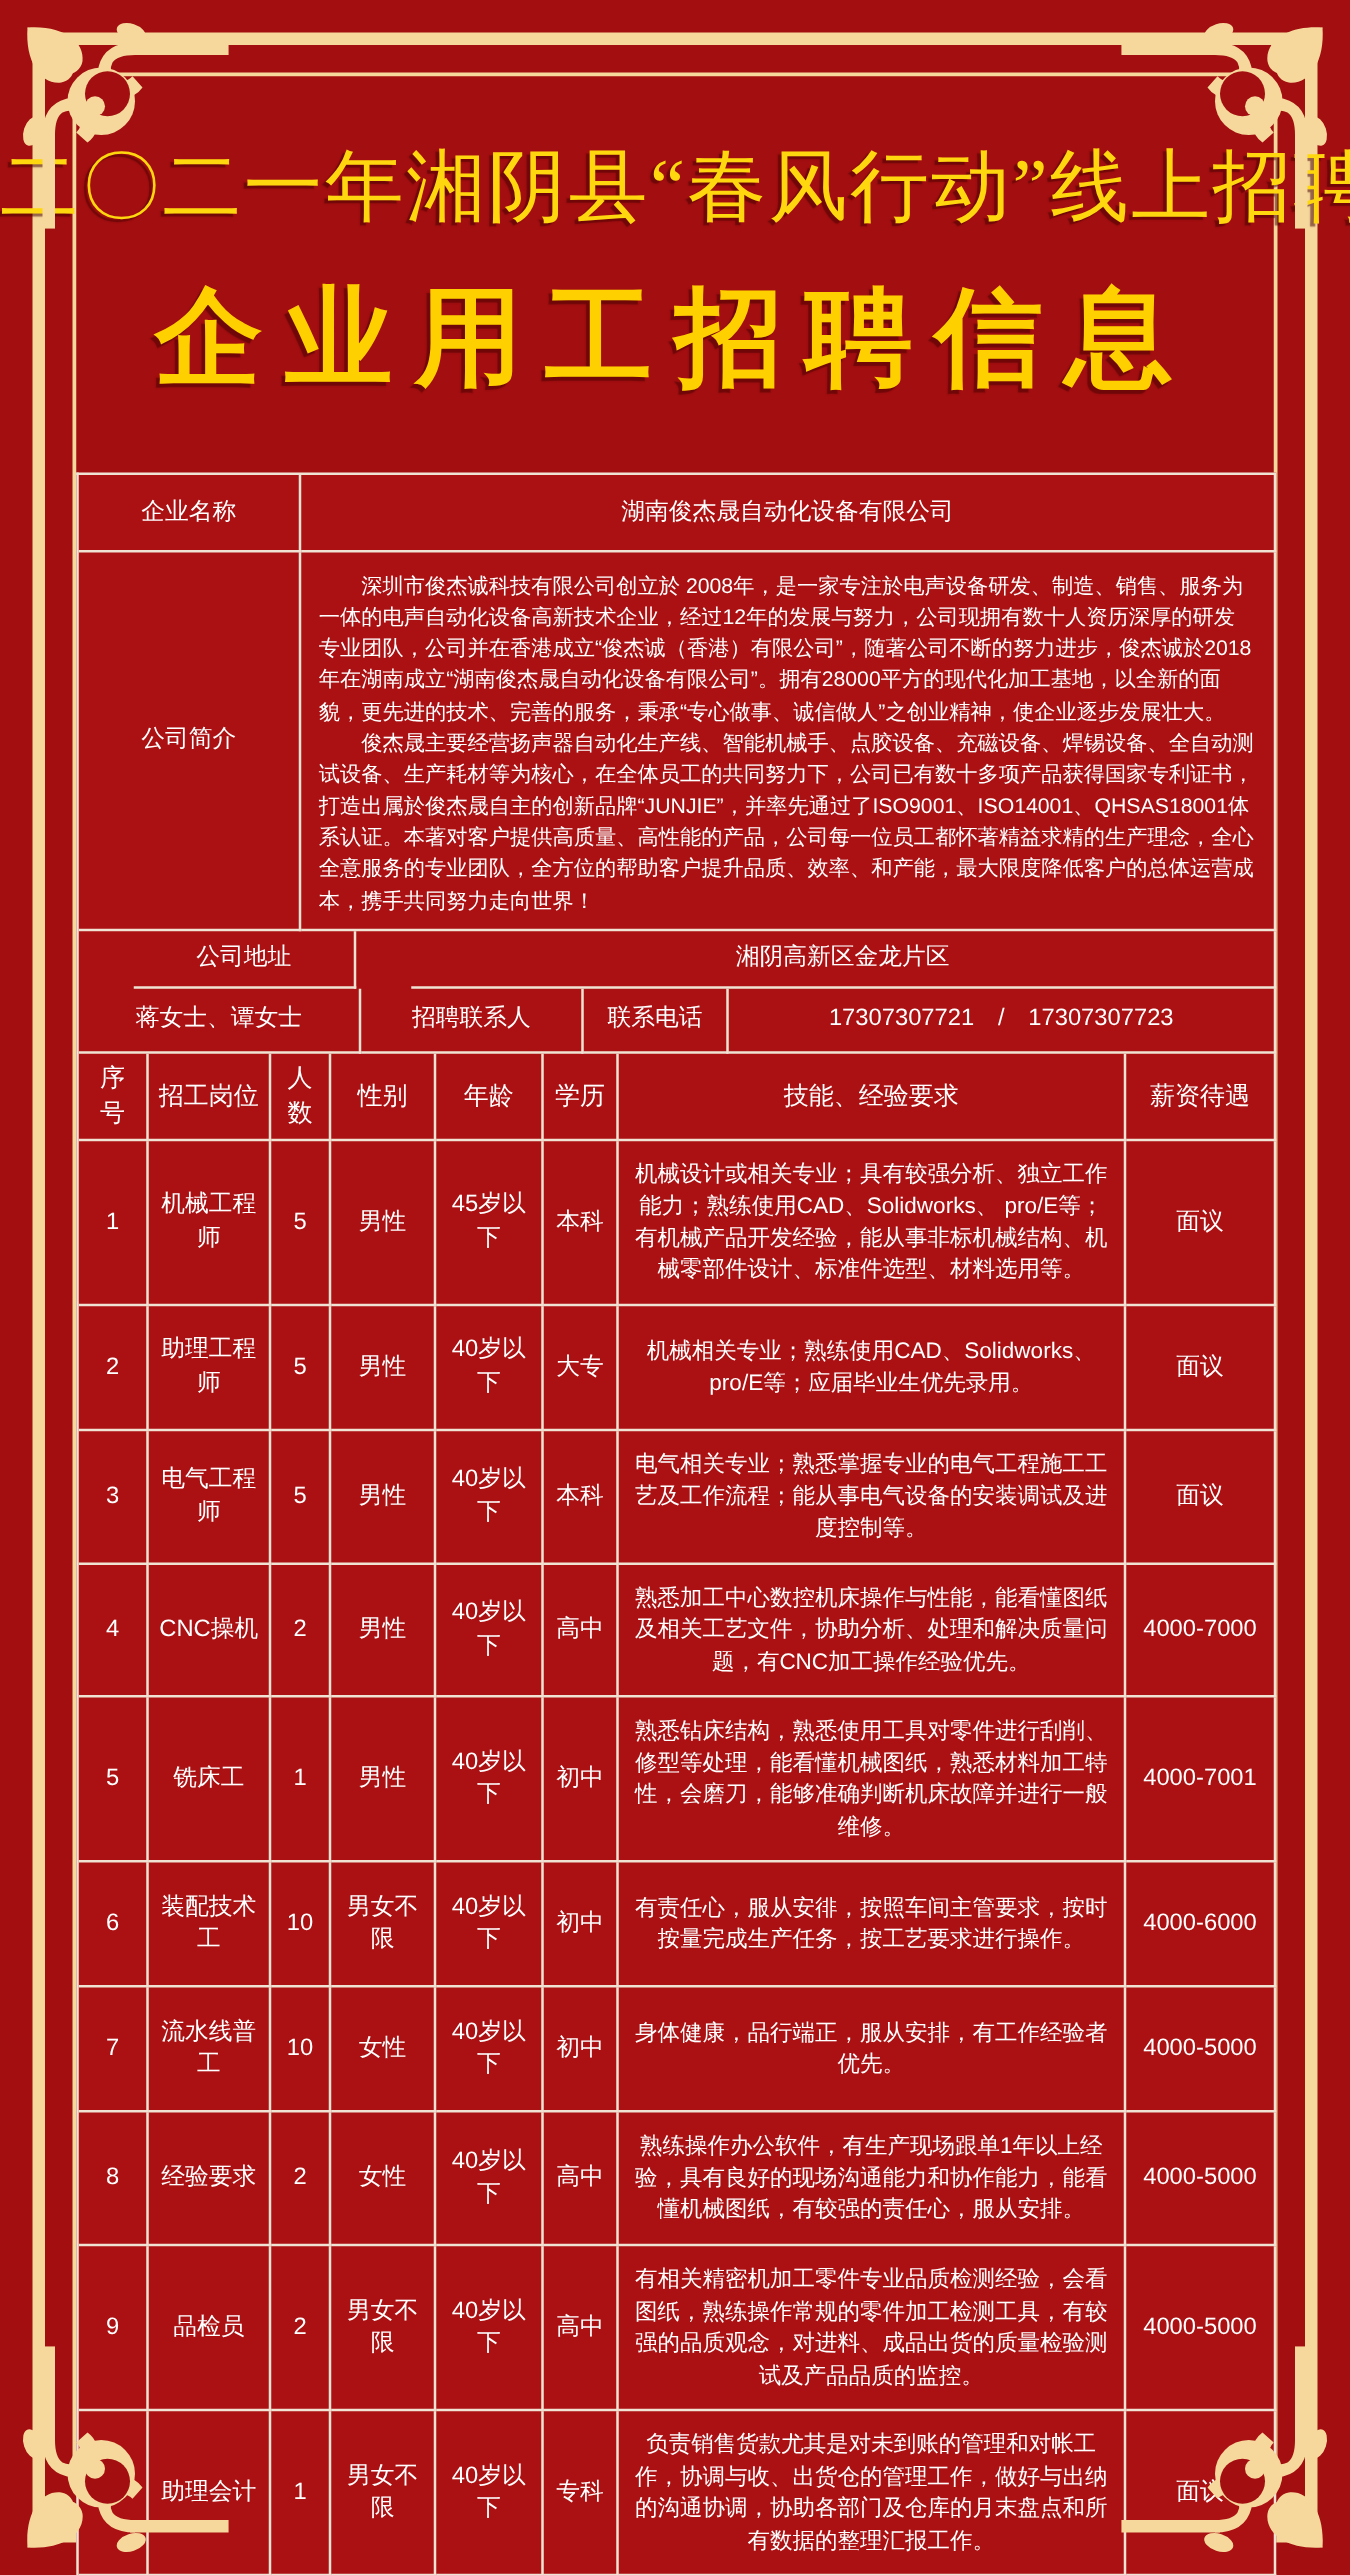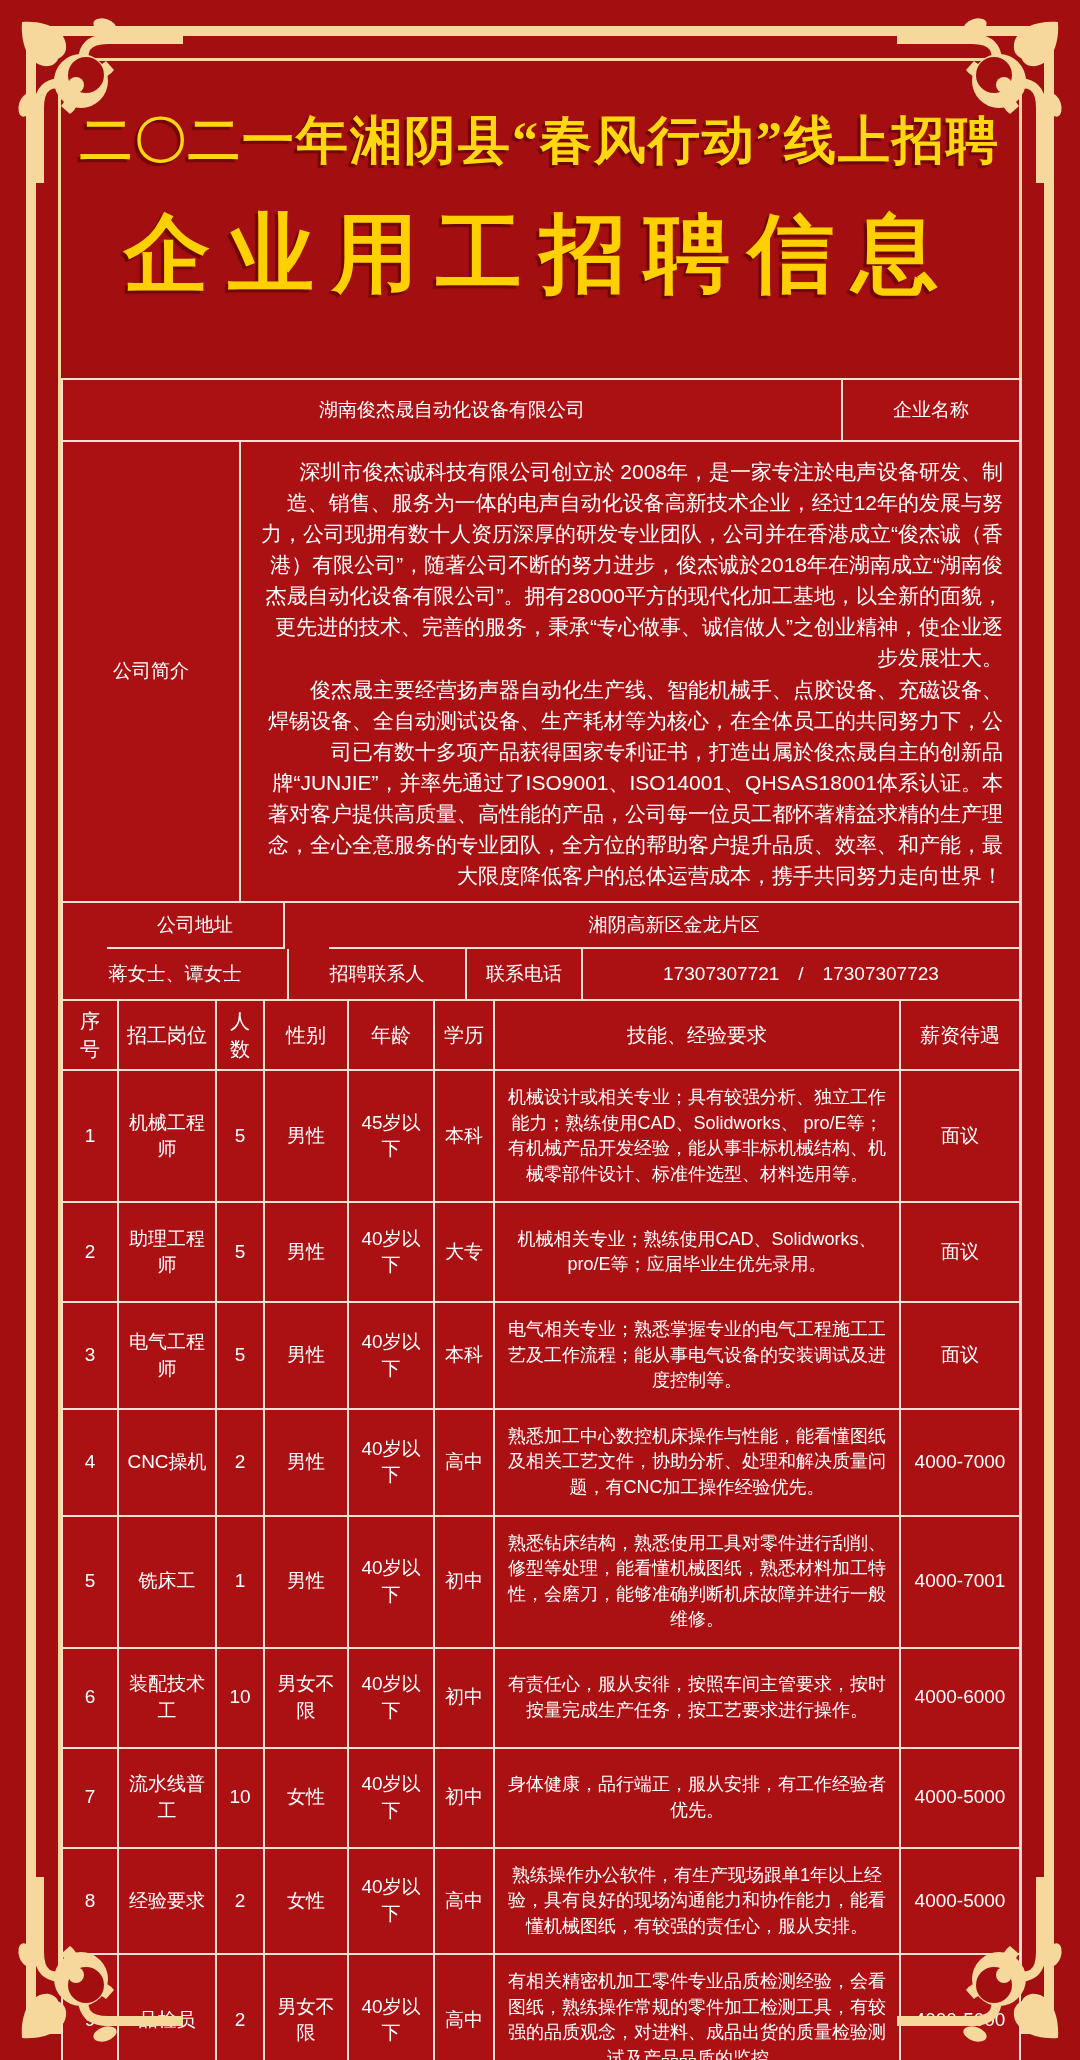--- a/index.html
+++ b/index.html
@@ -25,22 +25,22 @@
   .corner{position:absolute;width:175px;height:175px;z-index:3;}
   .corner svg{width:100%;height:100%;display:block;}
   .corner.tl{left:8px;top:8px;}
   .corner.tr{right:8px;top:8px;transform:scaleX(-1);}
   .corner.bl{left:8px;bottom:8px;transform:scaleY(-1);}
   .corner.br{right:8px;bottom:8px;transform:scale(-1,-1);}
   
   .titles{position:absolute;left:0;right:0;top:106px;text-align:center;z-index:2;}
   .title-main{
     font-family:"Liberation Serif","DejaVu Serif",serif;
-    font-weight:bold;
-    font-size:52px;
+    font-weight:normal;
+    font-size:63px;
     letter-spacing:2px;
     color:var(--yellow1);
     text-shadow:-3px 3px 1px rgba(70,0,0,.55);
     white-space:nowrap;
   }
   .title-sub{
     font-family:"Liberation Serif","DejaVu Serif",serif;
     font-weight:bold;
     font-size:86px;
     letter-spacing:18px;
@@ -71,25 +71,25 @@
   .grow{flex:1 1 auto;flex-shrink:1;}
   
   .w-label{width:178px;}
   .w-contact{width:226px;}
   .w-phonelabel{width:116px;}
   .h-name{min-height:62px;}
   .h-addr{min-height:46px;margin-left:44px;}
   .h-contact{min-height:52px;}
   .profile-cell{
     display:block;
-    text-align:right;
+    text-align:left;
     padding:14px 16px 10px 14px;
     min-height:280px;
     line-height:1.48;
-    font-size:21px;
+    font-size:17px;
   }
   .profile-cell p{text-indent:2em;}
   
   .w-seq{width:56px;}
   .w-pos{width:98px;}
   .w-num{width:48px;}
   .w-sex{width:84px;}
   .w-age{width:86px;}
   .w-edu{width:60px;}
   .w-sal{width:120px;}
@@ -183,22 +183,22 @@
 </div>
 
 <div class="titles">
   <div class="title-main">二〇二一年湘阴县“春风行动”线上招聘</div>
   <div class="title-sub">企业用工招聘信息</div>
 </div>
 
 <div class="board">
 
   <div class="irow">
+    <div class="cell w-label h-name">企业名称</div>
     <div class="cell grow h-name">湖南俊杰晟自动化设备有限公司</div>
-    <div class="cell w-label h-name">企业名称</div>
   </div>
 
   <div class="irow">
     <div class="cell w-label">公司简介</div>
     <div class="cell grow profile-cell">
       <p>深圳市俊杰诚科技有限公司创立於 2008年，是一家专注於电声设备研发、制造、销售、服务为一体的电声自动化设备高新技术企业，经过12年的发展与努力，公司现拥有数十人资历深厚的研发专业团队，公司并在香港成立“俊杰诚（香港）有限公司”，随著公司不断的努力进步，俊杰诚於2018年在湖南成立“湖南俊杰晟自动化设备有限公司”。拥有28000平方的现代化加工基地，以全新的面貌，更先进的技术、完善的服务，秉承“专心做事、诚信做人”之创业精神，使企业逐步发展壮大。</p>
       <p>俊杰晟主要经营扬声器自动化生产线、智能机械手、点胶设备、充磁设备、焊锡设备、全自动测试设备、生产耗材等为核心，在全体员工的共同努力下，公司已有数十多项产品获得国家专利证书，打造出属於俊杰晟自主的创新品牌“JUNJIE”，并率先通过了ISO9001、ISO14001、QHSAS18001体系认证。本著对客户提供高质量、高性能的产品，公司每一位员工都怀著精益求精的生产理念，全心全意服务的专业团队，全方位的帮助客户提升品质、效率、和产能，最大限度降低客户的总体运营成本，携手共同努力走向世界！</p>
     </div>
   </div>
 

